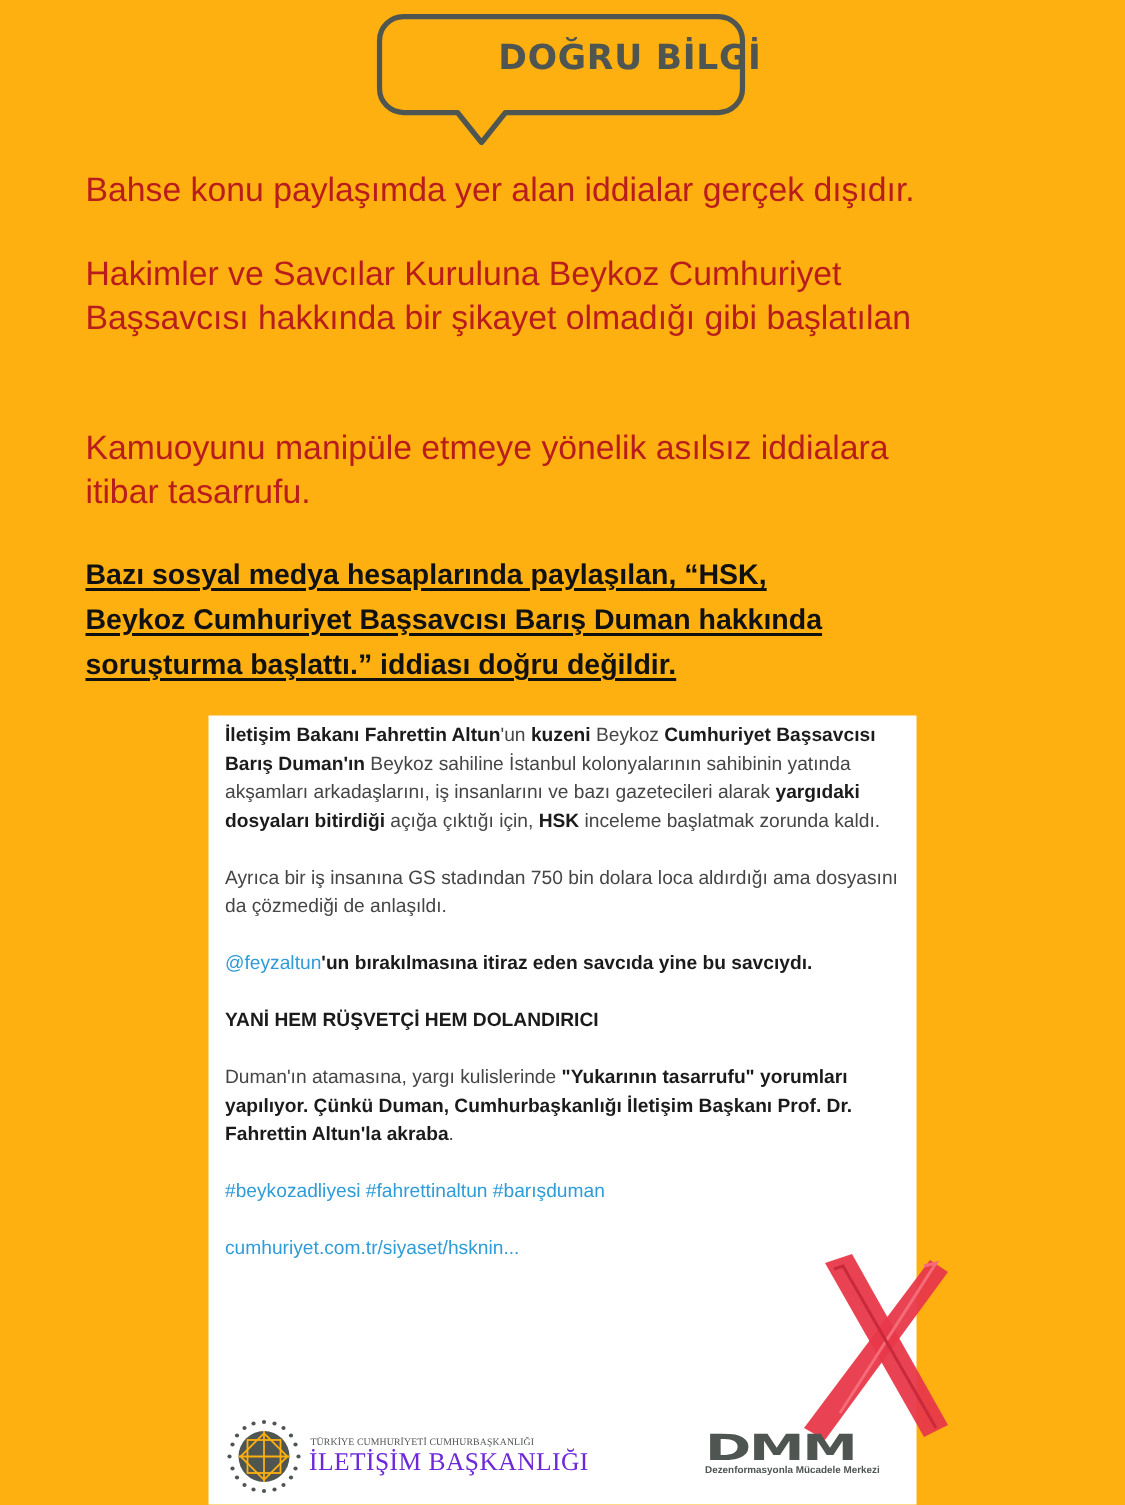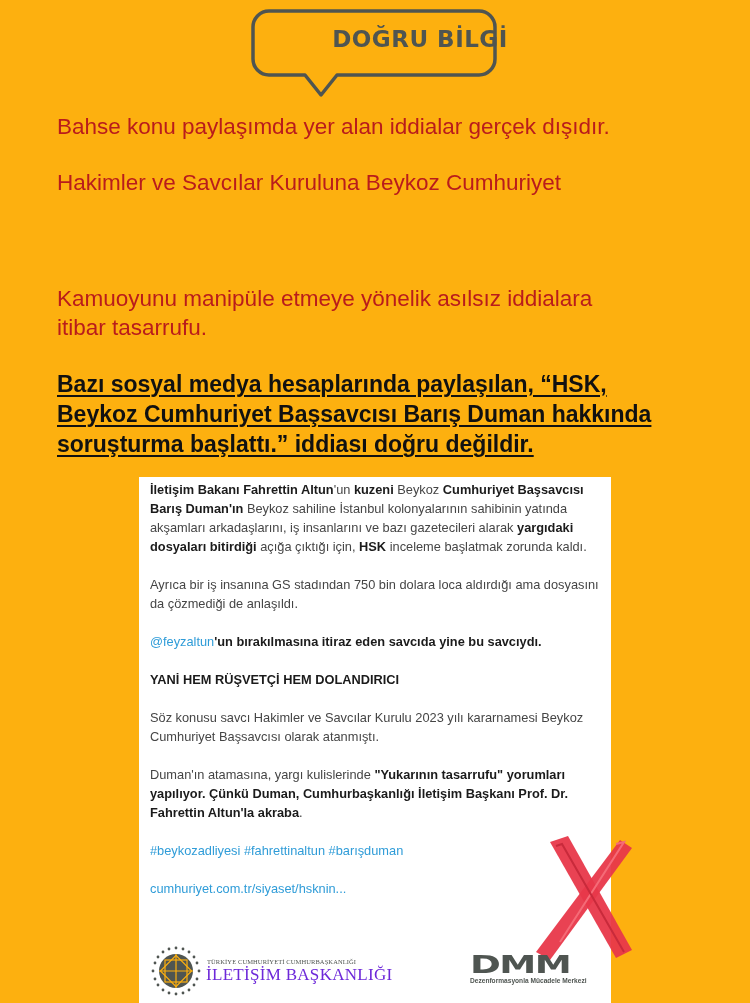--- a/index.html
+++ b/index.html
@@ -18,21 +18,21 @@
   }
   .body-text {
     position:absolute; left:57px; width:660px;
     font-size:22.5px; line-height:28.5px; color:#b91c1c;
   }
   .p1 { top:113px; }
   .p2 { top:169px; }
   .p3 { top:285px; }
   .claim {
     position:absolute; left:57px; top:369px; width:680px;
-    font-size:23px; line-height:30px; font-weight:bold; color:#111;
+    font-size:19px; line-height:30px; font-weight:bold; color:#111;
   }
   .claim span.line { display:inline; text-decoration:underline; text-decoration-thickness:2px; text-underline-offset:3px; }
   .card {
     position:absolute; left:139px; top:477px; width:472px; height:564px;
     background:#ffffff; overflow:hidden;text-decoration:underline;
   }
   .card-inner { position:absolute; left:11px; top:3px; width:455px; font-size:12.8px; line-height:19px; color:#454545; }
   .card-inner p { margin:0 0 19px 0; }
   .card-inner b { color:#1b1b1b; }
   .card-inner .link { color:#2f9cd8; }
@@ -64,20 +64,21 @@
   <svg width="246" height="88" viewBox="0 0 246 88">
     <path d="M18 2 H228 A16 16 0 0 1 244 18 V50 A16 16 0 0 1 228 66 H86 L70 86 L54 66 H18 A16 16 0 0 1 2 50 V18 A16 16 0 0 1 18 2 Z" fill="none" stroke="#4f5551" stroke-width="3.5" stroke-linejoin="round"></path>
   </svg>
   <div class="badge-text">DOĞRU BİLGİ</div>
 </div>
 
 <div class="body-text p1">Bahse konu paylaşımda yer alan iddialar gerçek dışıdır.</div>
 
 <div class="body-text p2">
   <div>Hakimler ve Savcılar Kuruluna Beykoz Cumhuriyet</div>
+  <div>Başsavcısı hakkında bir şikayet olmadığı gibi başlatılan</div>
 </div>
 
 <div class="body-text p3">
   <div>Kamuoyunu manipüle etmeye yönelik asılsız iddialara</div>
   <div>itibar tasarrufu.</div>
 </div>
 
 <div class="claim">
   <div><span class="line">Bazı sosyal medya hesaplarında paylaşılan, “HSK,</span></div>
   <div><span class="line">Beykoz Cumhuriyet Başsavcısı Barış Duman hakkında</span></div>
@@ -87,21 +88,20 @@
 <div class="card">
   <div class="card-inner">
     <p>
       <b>İletişim Bakanı Fahrettin Altun</b><span>'un </span><b>kuzeni</b><span> Beykoz </span><b>Cumhuriyet Başsavcısı Barış Duman'ın</b><span> Beykoz sahiline İstanbul kolonyalarının sahibinin yatında akşamları arkadaşlarını, iş insanlarını ve bazı gazetecileri alarak </span><b>yargıdaki dosyaları bitirdiği</b><span> açığa çıktığı için, </span><b>HSK</b><span> inceleme başlatmak zorunda kaldı.</span>
     </p>
     <p>Ayrıca bir iş insanına GS stadından 750 bin dolara loca aldırdığı ama dosyasını da çözmediği de anlaşıldı.</p>
     <p>
       <span class="link">@feyzaltun</span><b>'un bırakılmasına itiraz eden savcıda yine bu savcıydı.</b>
     </p>
     <p><b>YANİ HEM RÜŞVETÇİ HEM DOLANDIRICI</b></p>
-    <p>Söz konusu savcı Hakimler ve Savcılar Kurulu 2023 yılı kararnamesi Beykoz Cumhuriyet Başsavcısı olarak atanmıştı.</p>
     <p>
       <span>Duman'ın atamasına, yargı kulislerinde </span><b>"Yukarının tasarrufu" yorumları yapılıyor. Çünkü Duman, Cumhurbaşkanlığı İletişim Başkanı Prof. Dr. Fahrettin Altun'la akraba</b><span>.</span>
     </p>
     <p class="link">#beykozadliyesi #fahrettinaltun #barışduman</p>
     <p class="link">cumhuriyet.com.tr/siyaset/hsknin...</p>
   </div>
 </div>
 
 <svg class="xmark" viewBox="0 0 120 130">
   <path d="M30 10 L48 4 L112 118 L96 126 Z" fill="#e8384a" opacity="0.95"></path>

